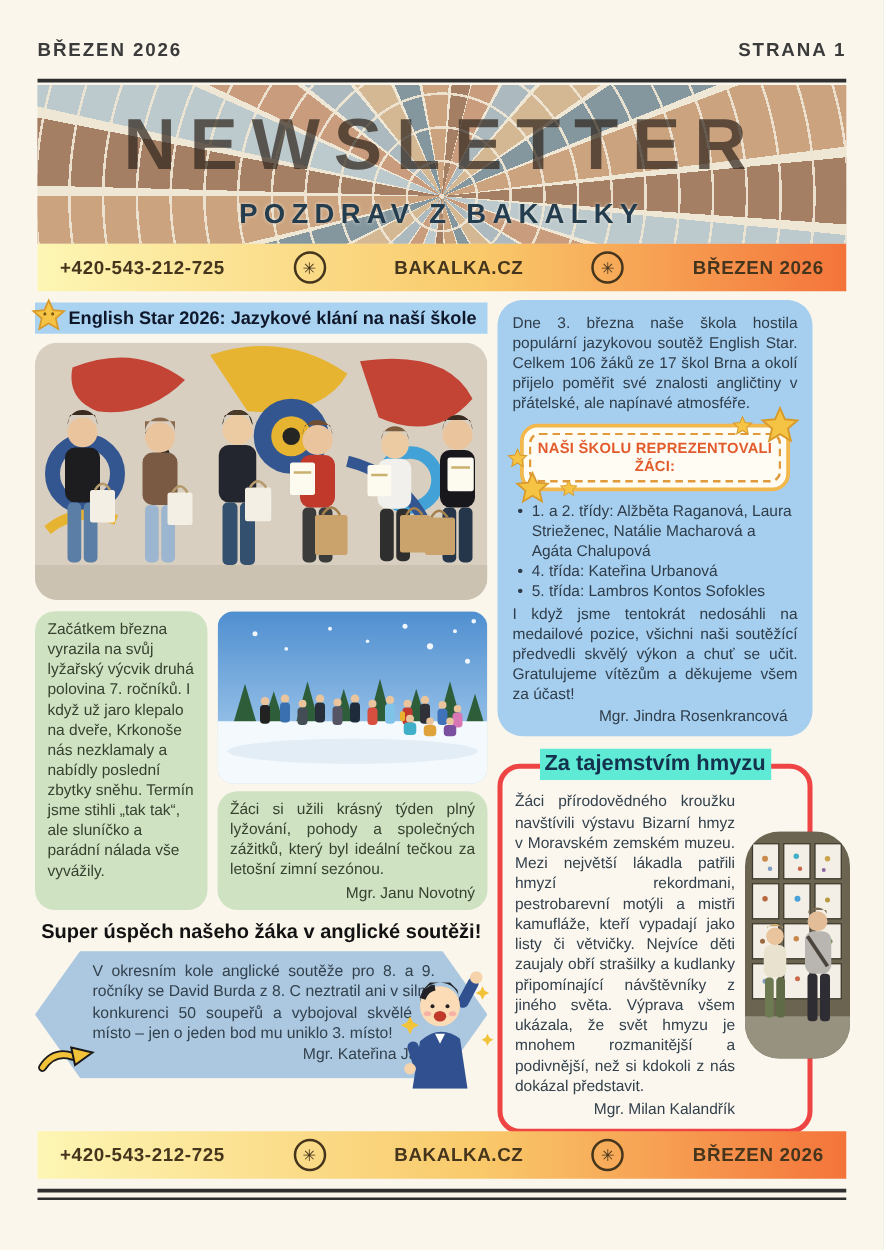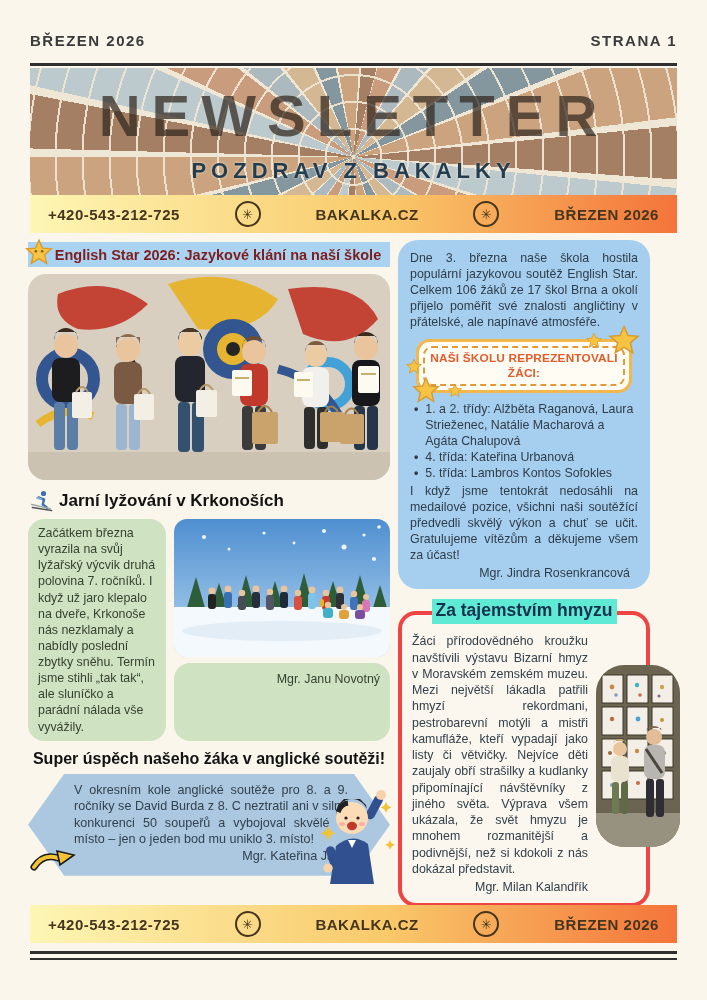--- a/index.html
+++ b/index.html
@@ -59,21 +59,21 @@
 
   
   .left-col{ position:absolute; left:28px; top:242px; width:362px; }
   .right-col{ position:absolute; left:398px; top:240px; width:252px; }
 
   
   .art1-bar{
     position:relative; height:25px; background:#a9d3f1; margin-bottom:7px;
     display:flex; align-items:center; justify-content:center;
   }
-  .art1-bar .bar-title{ font-size:14.5px; font-weight:bold; color:#7f1d1d; padding-left:18px; }
+  .art1-bar .bar-title{ font-size:14.5px; font-weight:bold; color:#0f172a; padding-left:18px; }
   .art1-bar .star{ position:absolute; left:-4px; top:-4px; width:30px; height:30px; }
 
   .photo-frame{ border-radius:18px; overflow:hidden; display:block; }
   .photo1{ width:362px; height:206px; margin-bottom:9px; }
 
   .ski-head{ display:flex; align-items:center; gap:5px; margin:2px 0 6px 2px; }
   .ski-head .ski-icon{ width:24px; height:24px; }
   .ski-head h2{ font-size:17px; font-weight:bold; color:#121212; }
 
   .ski-row{ display:flex; gap:8px; align-items:stretch; }
@@ -247,30 +247,20 @@
           <rect x="326" y="132" width="11" height="44" rx="4" fill="#26364a"></rect>
             <rect x="339" y="132" width="11" height="44" rx="4" fill="#26364a"></rect>
           <rect x="330" y="92" width="21" height="27" rx="2" fill="#fdfaf0"></rect>
             <line x1="333" y1="100" x2="348" y2="100" stroke="#cab06e" stroke-width="2"></line>
           <rect x="312" y="140" width="24" height="30" rx="2" fill="#c9a36b"></rect>
             <path d="M317 140 q6-11 13 0" stroke="#a6814b" stroke-width="2" fill="none"></path>
         </g>
       </svg>
     </div>
 
-    <div class="ski-head">
-      <svg class="ski-icon" viewBox="0 0 24 24">
-        <circle cx="13.5" cy="4.5" r="2.6" fill="#3f6fae"></circle>
-        <path d="M8.5 8.5l5.5 2-1.2 5 4.2 3.2" stroke="#3f6fae" stroke-width="2.4" fill="none" stroke-linecap="round"></path>
-        <path d="M7 9l4 1" stroke="#8fb2d8" stroke-width="2" stroke-linecap="round"></path>
-        <path d="M2.5 18.5l19 3" stroke="#555" stroke-width="1.7" stroke-linecap="round"></path>
-        <path d="M1.5 15.5l19 4.2" stroke="#9aa" stroke-width="1.3" stroke-linecap="round"></path>
-      </svg>
-      <h2>Jarní lyžování v Krkonoších</h2>
-    </div>
 
     <div class="ski-row">
       <div class="greenbox green-left">Začátkem března vyrazila na svůj lyžařský výcvik druhá polovina 7. ročníků. I když už jaro klepalo na dveře, Krkonoše nás nezklamaly a nabídly poslední zbytky sněhu. Termín jsme stihli „tak tak“, ale sluníčko a parádní nálada vše vyvážily.</div>
       <div class="ski-right">
         <div class="photo-frame ski-photo">
           <svg viewBox="0 0 216 138" width="216" height="138">
             <defs>
               <linearGradient id="sky" x1="0" y1="0" x2="0" y2="1">
                 <stop offset="0" stop-color="#4f8fd0"></stop>
                   <stop offset="1" stop-color="#b6d7f2"></stop>
@@ -359,20 +349,21 @@
                   <rect x="-1" y="3" width="10" height="9" rx="3" fill="#e0a33c"></rect>
                 </g>
               <g transform="translate(182,88)">
                   <circle cx="4" cy="0" r="3" fill="#e9c49d"></circle>
                   <rect x="-1" y="3" width="10" height="9" rx="3" fill="#7a4fa0"></rect>
                 </g>
             </g>
           </svg>
         </div>
         <div class="greenbox green-caption">
+          <span>Žáci si užili krásný týden plný lyžování, pohody a společných zážitků, který byl ideální tečkou za letošní zimní sezónou.</span>
           <div class="sig">Mgr. Janu Novotný</div>
         </div>
       </div>
     </div>
 
     <div class="contest-head">Super úspěch našeho žáka v anglické soutěži!</div>
 
     <div class="banner-wrap">
       <div class="banner">
         <span>V okresním kole anglické soutěže pro 8. a 9. ročníky se David Burda z 8. C neztratil ani v silné konkurenci 50 soupeřů a vybojoval skvělé 4. místo – jen o jeden bod mu uniklo 3. místo!</span>

